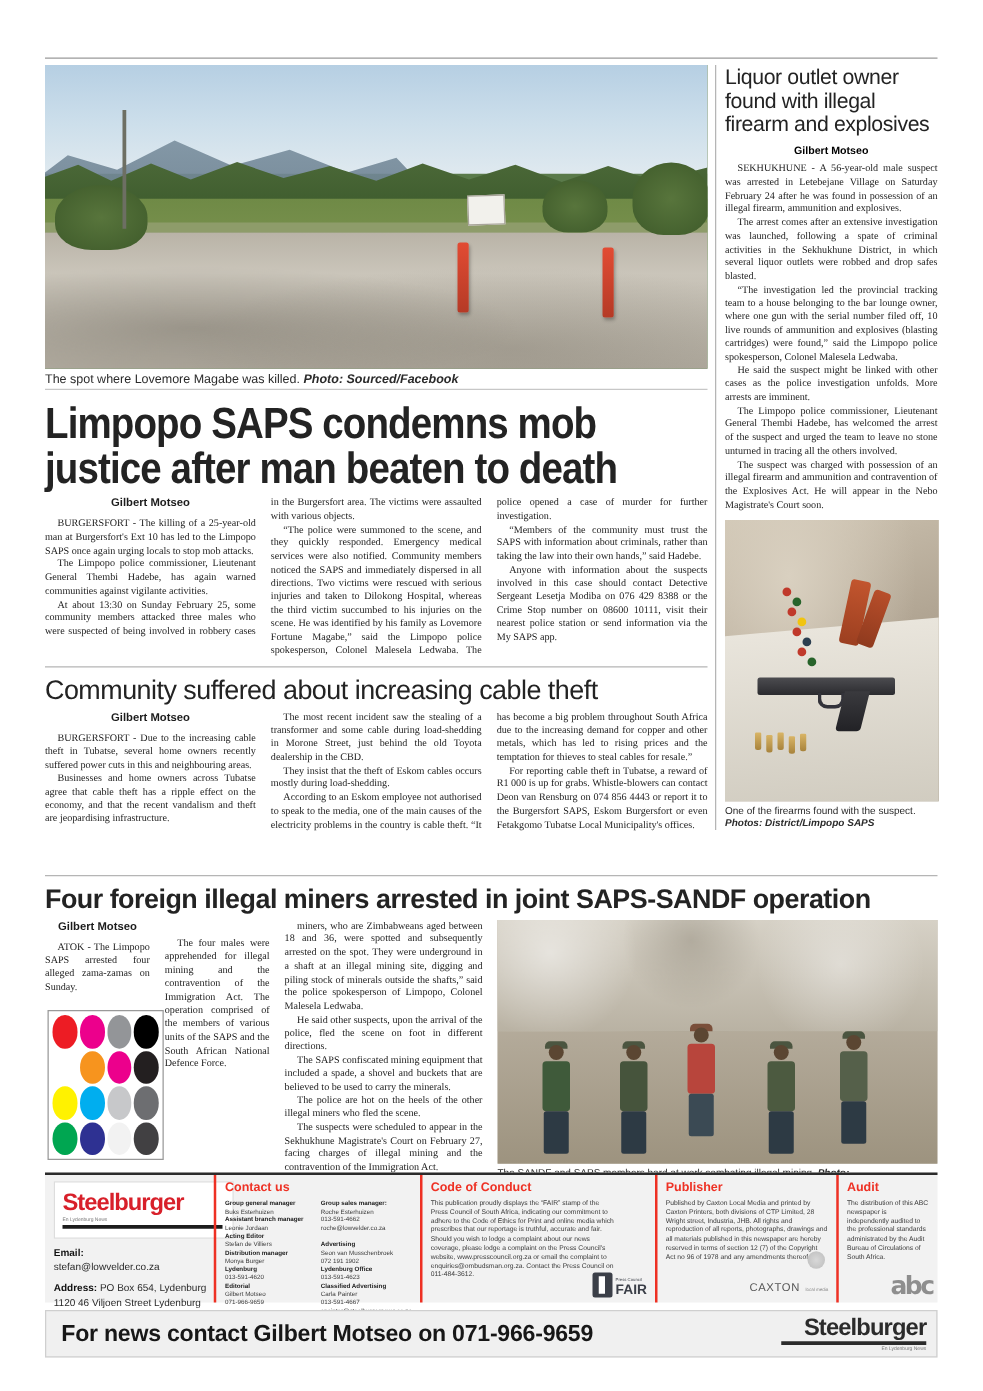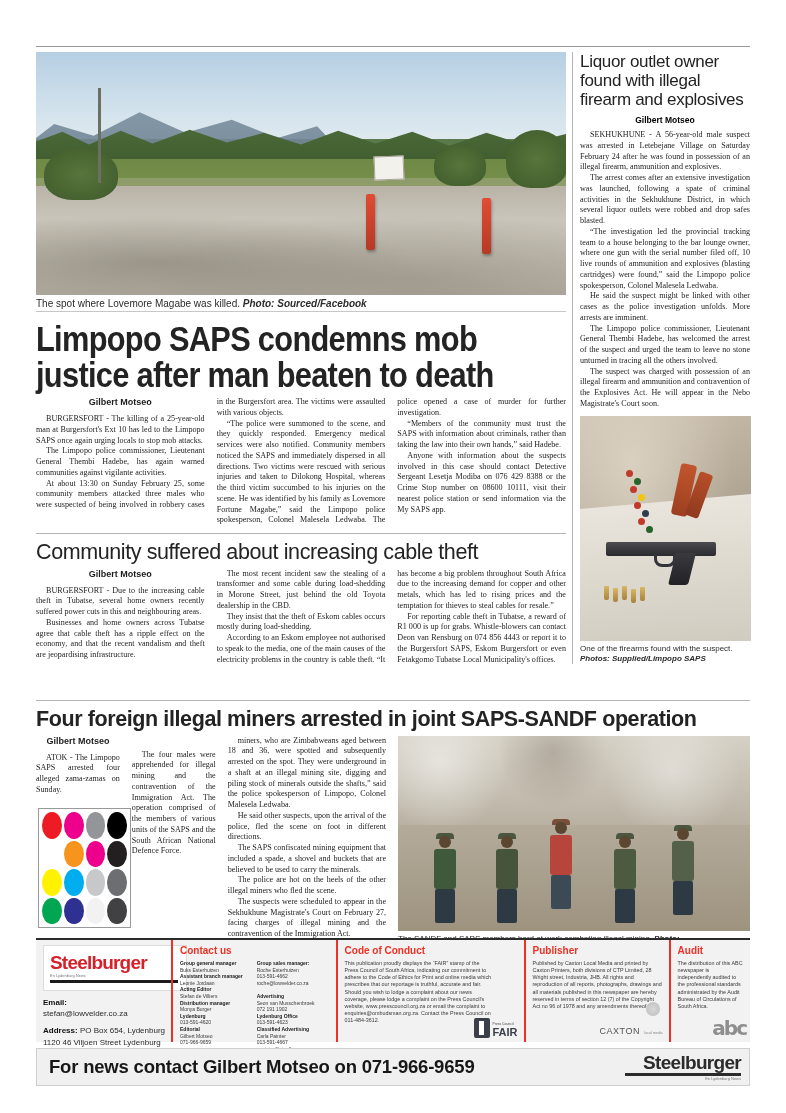--- a/index.html
+++ b/index.html
@@ -414,21 +414,21 @@
         <div class="guard"></div>
         <div class="grip"></div>
       </div>
       <div class="ammo" style="left:24px;top:170px"></div>
       <div class="ammo" style="left:33px;top:172px"></div>
       <div class="ammo" style="left:42px;top:170px"></div>
       <div class="ammo" style="left:51px;top:173px"></div>
       <div class="ammo" style="left:60px;top:171px"></div>
     </div>
     <div class="rail-caption">
-      <span>One of the firearms found with the suspect. </span><b>Photos: Supplied/Limpopo SAPS</b>
+      <span>One of the firearms found with the suspect. </span><b>Photos: District/Limpopo SAPS</b>
     </div>
   </div>
 
   <div style="position:absolute;left:36px;top:700px;width:714px;">
     <div style="border-top:1px solid #b5b5b5;"></div>
     <div class="headline-3">Four foreign illegal miners arrested in joint SAPS-SANDF operation</div>
 
     <div style="display:flex;gap:12px;">
       <div style="width:90px;font-family:'Liberation Serif',serif;font-size:8.1px;line-height:1.33;text-align:justify;color:#1c1c1c;">
         <p style="text-align:center;font-family:'Liberation Sans',sans-serif;font-weight:bold;font-size:9px;margin-bottom:5px;">Gilbert Motseo</p>

